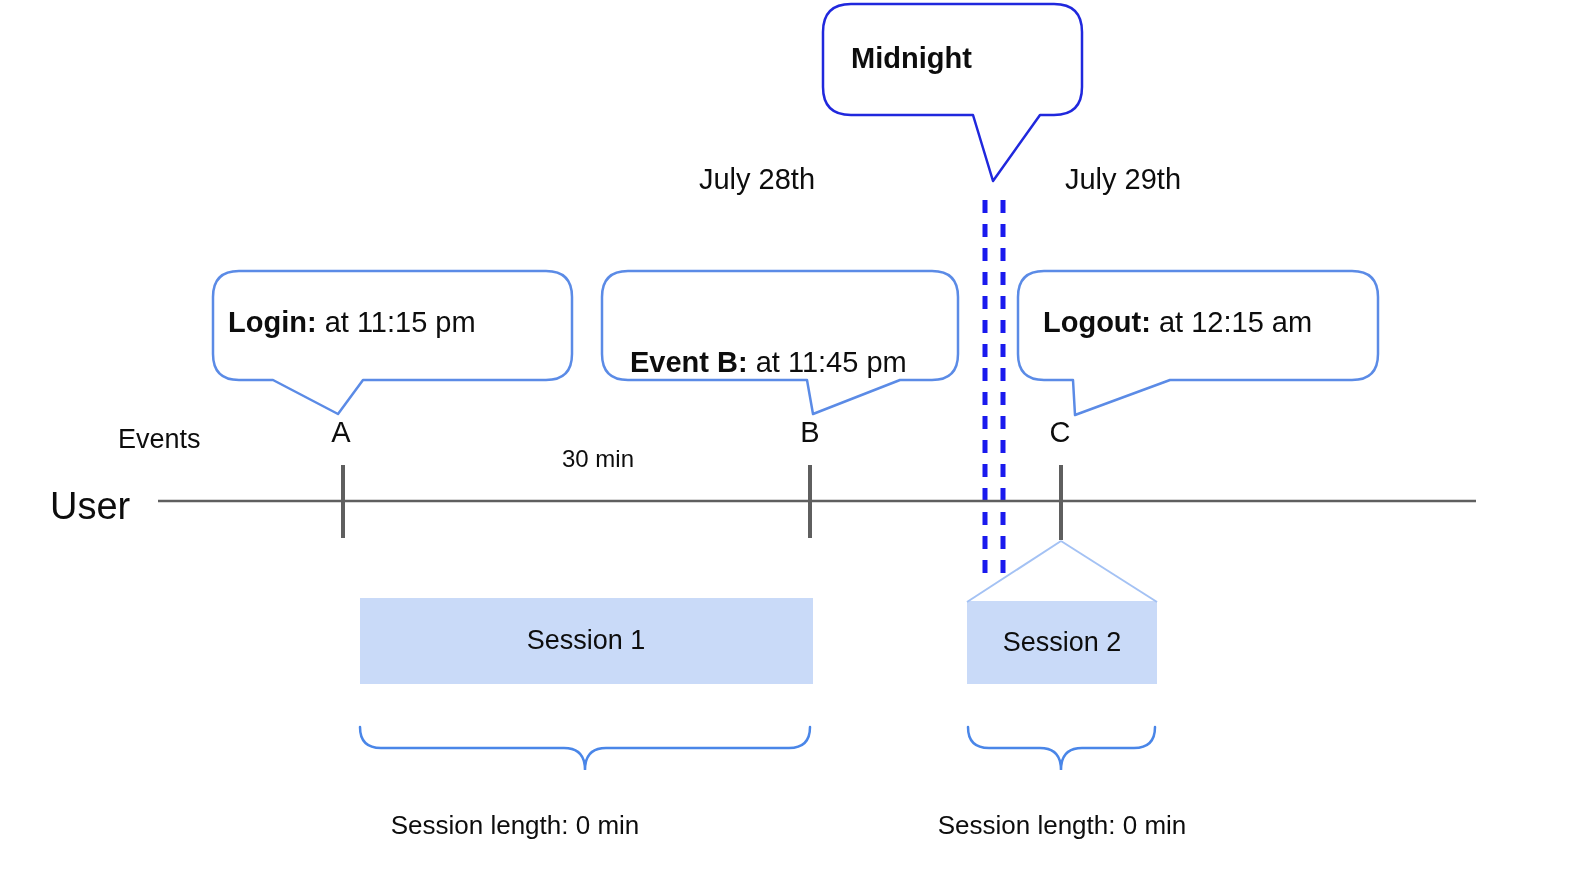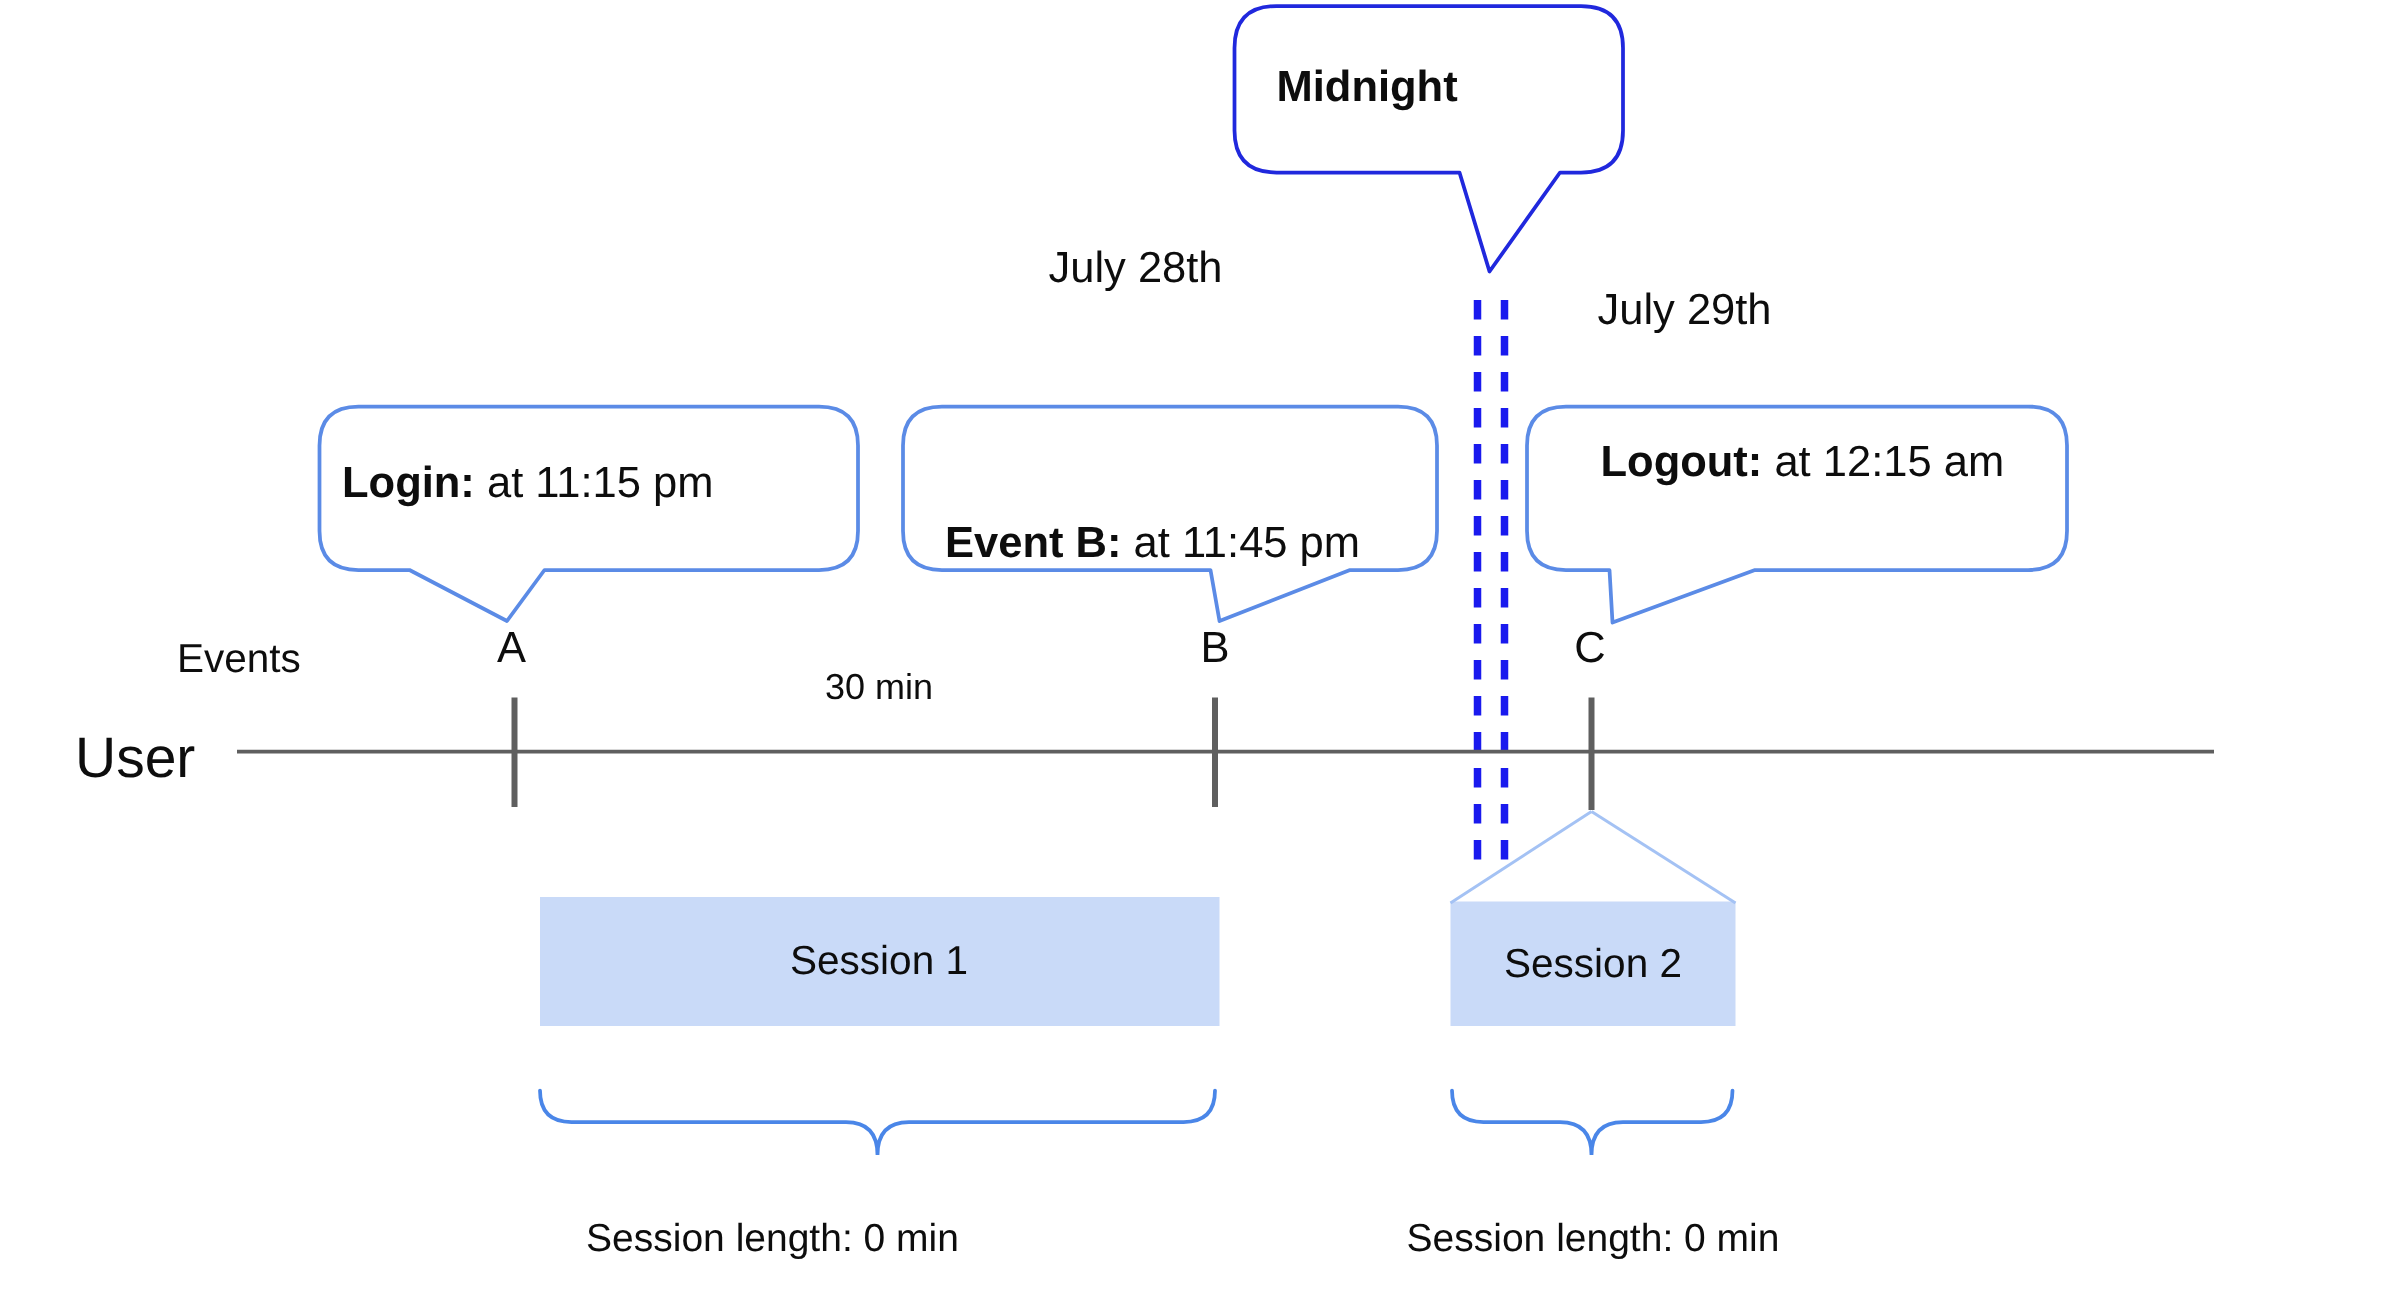--- a/index.html
+++ b/index.html
@@ -22,21 +22,21 @@
   .callout.midnight { stroke: var(--midnight-border); }
   .session-bar{ fill: var(--session-fill); stroke: none; }
   .roof       { stroke: var(--roof-line); stroke-width: 2; fill: none; }
   .brace      { stroke: var(--brace-blue); stroke-width: 2.5; fill: none; stroke-linecap: round; }
 
   
   .lbl { position: absolute; color: var(--text-black); white-space: nowrap; line-height: 1.15; }
   .cx  { transform: translateX(-50%); }
   .cxy { transform: translate(-50%, -50%); }
   .bold { font-weight: bold; }
-  .f24 { font-size: 24px; }
+  .f24 { font-size: 24px; margin-left: 12px; }
   .f27 { font-size: 27px; }
   .f29 { font-size: 29px; }
   .f30 { font-size: 26px; }
   .f31 { font-size: 38px; }
 </style>
 </head>
 <body>
 
 <div class="canvas">
 
@@ -63,27 +63,27 @@
 
     <path class="callout midnight" d="M 851 4 H 1054 Q 1082 4 1082 32 V 87 Q 1082 115 1054 115 H 1040 L 993 181 L 973 115 H 851 Q 823 115 823 87 V 32 Q 823 4 851 4 Z"></path>
     <path class="callout" d="M 239 271 H 546 Q 572 271 572 297 V 354 Q 572 380 546 380 H 363 L 338 414 L 273 380 H 239 Q 213 380 213 354 V 297 Q 213 271 239 271 Z"></path>
     <path class="callout" d="M 628 271 H 932 Q 958 271 958 297 V 354 Q 958 380 932 380 H 900 L 813 414 L 807 380 H 628 Q 602 380 602 354 V 297 Q 602 271 628 271 Z"></path>
     <path class="callout" d="M 1044 271 H 1352 Q 1378 271 1378 297 V 354 Q 1378 380 1352 380 H 1170 L 1075 415 L 1073 380 H 1044 Q 1018 380 1018 354 V 297 Q 1018 271 1044 271 Z"></path>
   </svg>
 
   <div class="lbl f29 bold" style="left:851px; top:42px;">Midnight</div>
 
   <div class="lbl f29 cx" style="left:757px; top:163px;">July 28th</div>
-  <div class="lbl f29 cx" style="left:1123px; top:163px;margin-top:28px;">July 29th</div>
+  <div class="lbl f29 cx" style="left:1123px; top:163px;">July 29th</div>
 
   <div class="lbl f29" style="left:228px; top:306px;"><span class="bold">Login:</span><span> at 11:15 pm</span></div>
 
   <div class="lbl f29" style="left:630px; top:306px;margin-top:40px;"><span class="bold">Event B:</span><span> at 11:45 pm</span></div>
 
-  <div class="lbl f29" style="left:1043px; top:292px;margin-left:24px;"><span class="bold">Logout:</span><span> at 12:15 am</span></div>
+  <div class="lbl f29" style="left:1043px; top:306px;"><span class="bold">Logout:</span><span> at 12:15 am</span></div>
 
   <div class="lbl f27" style="left:118px; top:424px;">Events</div>
   <div class="lbl f31" style="left:50px; top:485px;">User</div>
 
   <div class="lbl f29 cx" style="left:341px; top:416px;">A</div>
   <div class="lbl f29 cx" style="left:810px; top:416px;">B</div>
   <div class="lbl f29 cx" style="left:1060px; top:416px;">C</div>
 
   <div class="lbl f24 cx" style="left:586px; top:445px;">30 min</div>
 

